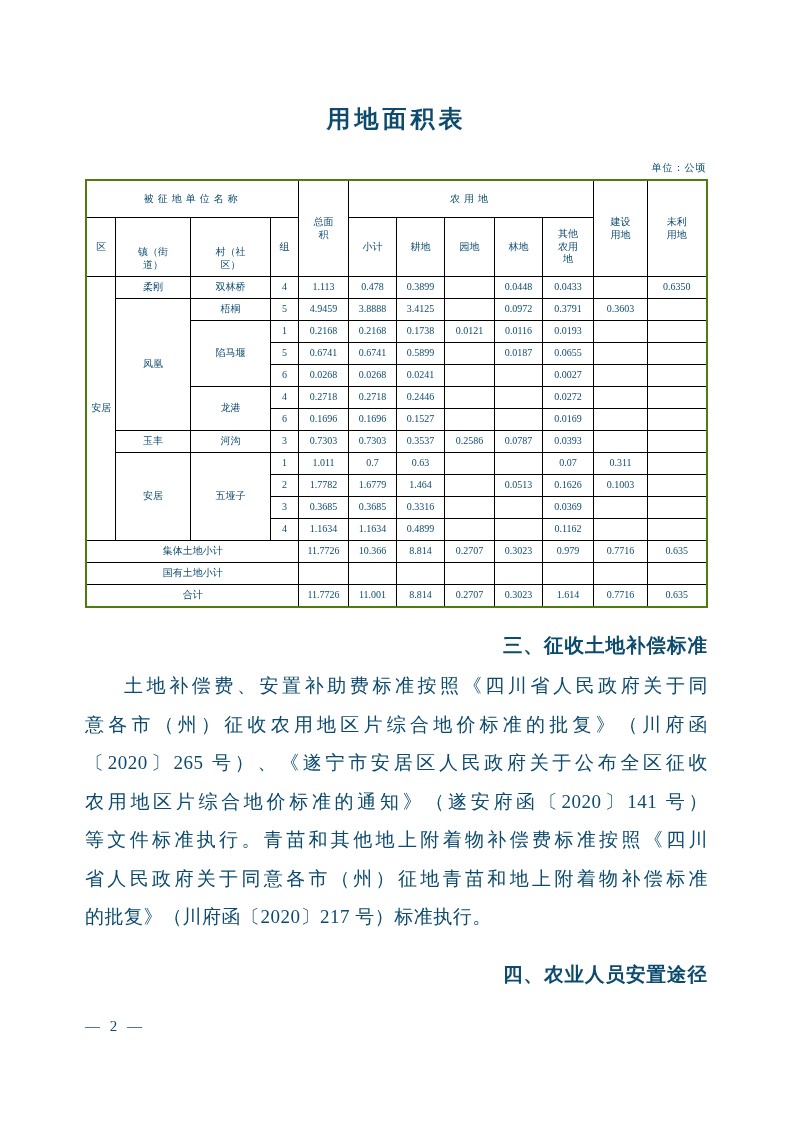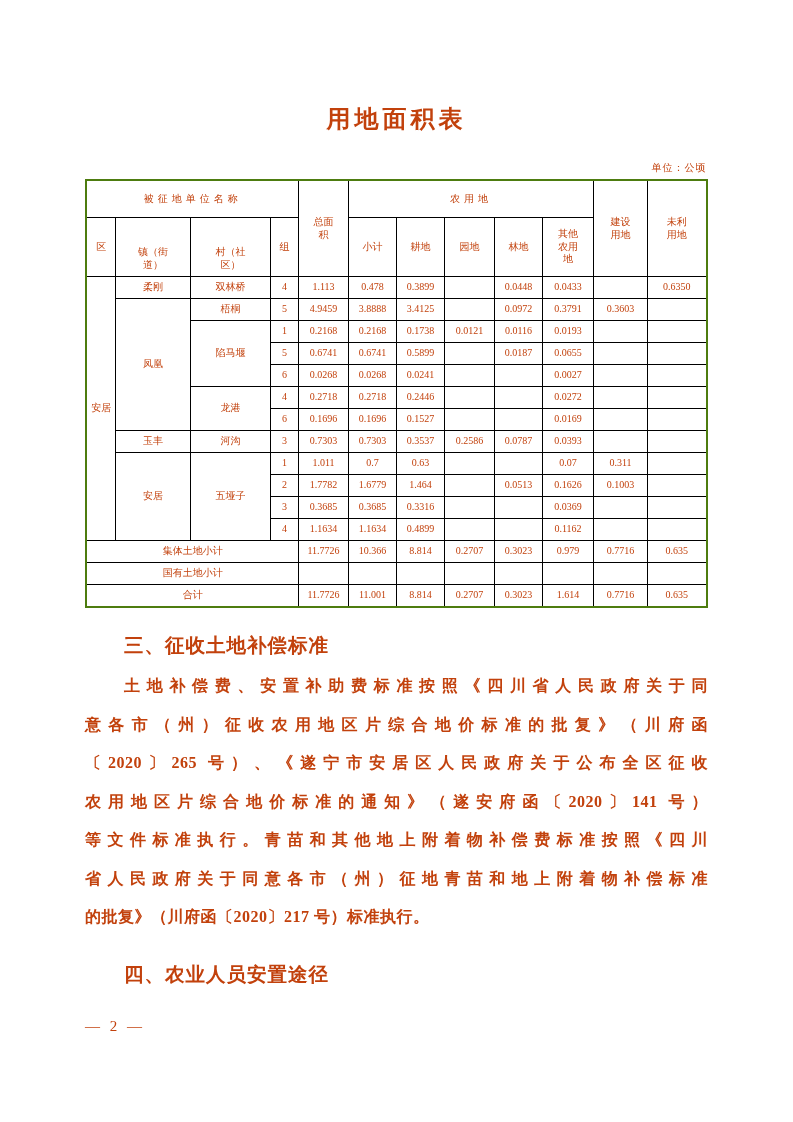--- a/index.html
+++ b/index.html
@@ -1,21 +1,21 @@
 <!DOCTYPE html>
 <html><head>
 <meta charset="utf-8">
 <style>
   html, body { margin:0; padding:0; background:#ffffff; }
   .page {
     position:relative;
     width:793px; height:1122px;
     margin:0 auto;
     background:#ffffff;
-    color:#c2410c;
+    color:#0c4a6e;
     font-family:"Liberation Serif","DejaVu Serif",serif;
     box-sizing:border-box;
     padding-top:103px;
     overflow:hidden;
   }
   .doc-title {
     margin:0;
     text-align:center;
     font-family:"Liberation Sans","DejaVu Sans",sans-serif;
     font-size:24px;
@@ -54,30 +54,30 @@
   .w36 { width:3.6em;margin-top:23px; }
   .w26 { width:2.6em; }
   .text-block { margin:0 85px; }
   h2.sec {
     font-family:"Liberation Sans","DejaVu Sans",sans-serif;
     font-size:19.5px;
     font-weight:bold;
     margin:24px 0 0 0;
     text-indent:39px;
     letter-spacing:1px;
+    text-align:right;
   }
   .paragraph { margin-top:8px; }
   .body-line {
-    font-size:16px;
+    font-size:19px;
     line-height:38.5px;
     letter-spacing:0.5px;
     text-align:justify;
     text-align-last:justify;
     text-justify:inter-character;
-    font-weight:bold;
   }
   .body-line.first { text-indent:39px; }
   .body-line.last { text-align-last:left; }
   .page-num {
     margin:30px 0 0 85px;
     font-size:15px;
     letter-spacing:3px;
   }
 </style>
 </head>

